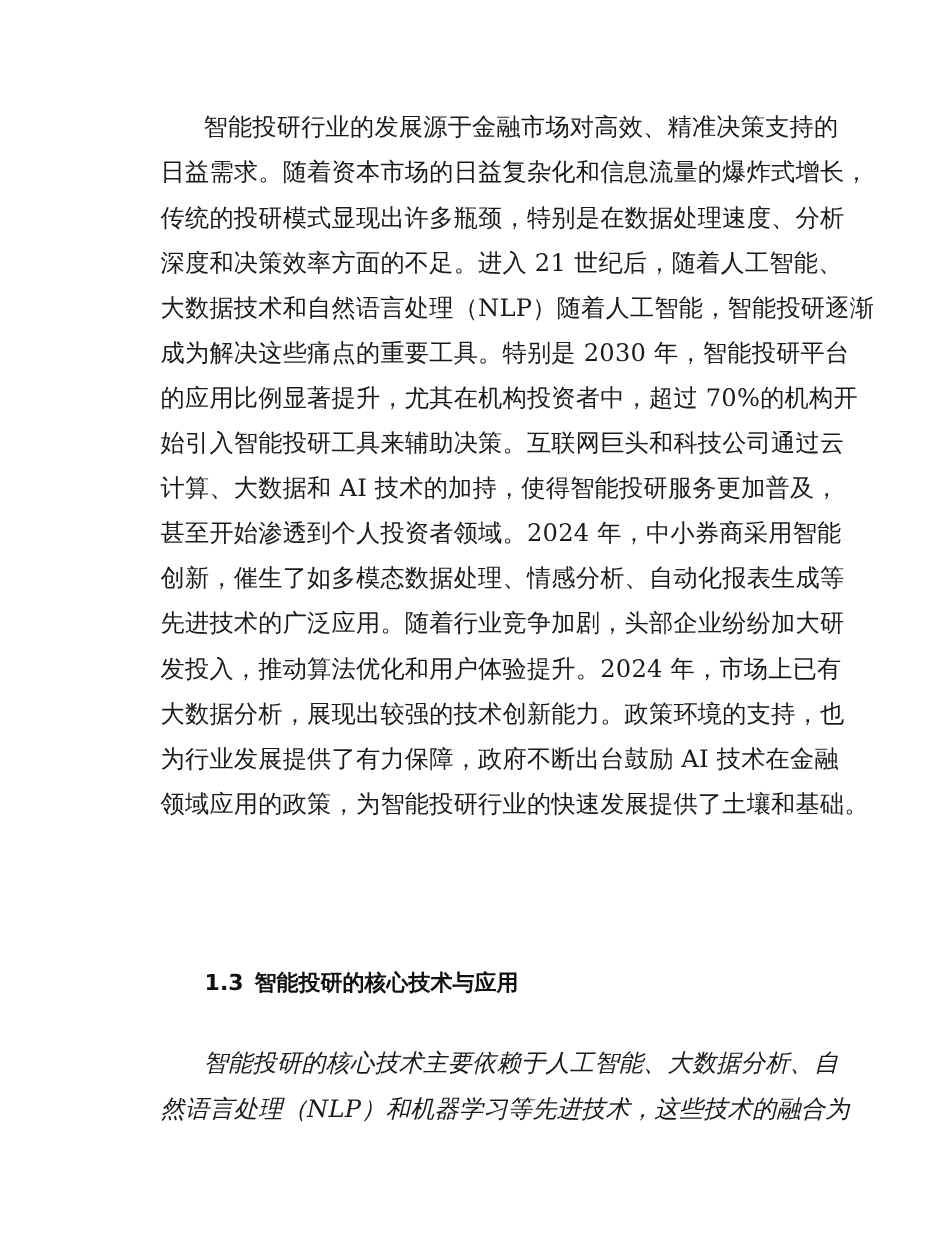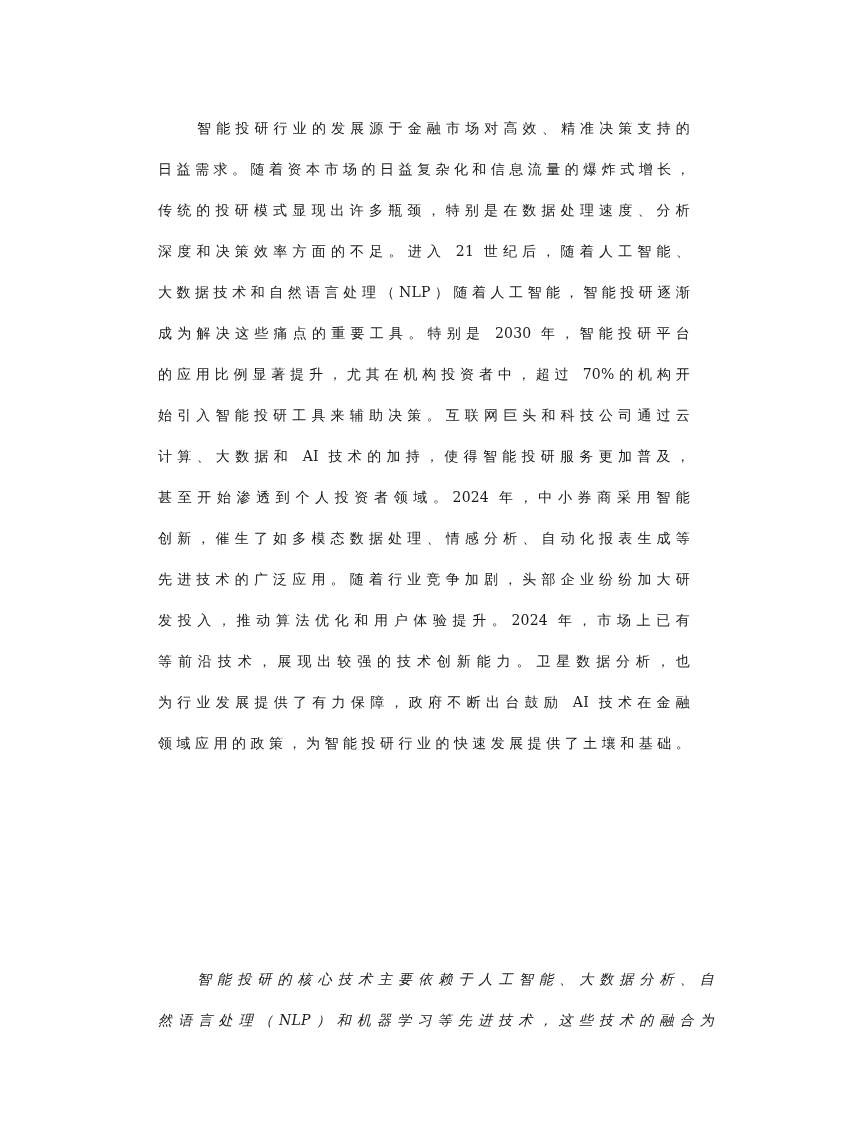--- a/index.html
+++ b/index.html
@@ -15,22 +15,22 @@
       font-family: "DejaVu Serif", "Liberation Serif", serif;
       color: #1a1a1a;
     }
     .page {
       position: absolute;
       left: 146px;
       top: 96px;
       width: 556px;
     }
     .para {
-      margin: 12px;
-      font-size: 14px;
+      margin: 0;
+      font-size: 22px;
       line-height: 41px;
       text-align: justify;
       text-justify: inter-character;
       letter-spacing: 0.2px;
     }
     .para .line {
       display: block;
       white-space: nowrap;
       text-align-last: justify;
       text-align: justify;
@@ -73,24 +73,27 @@
     <span class="line">深度和决策效率方面的不足。进入 21 世纪后，随着人工智能、</span>
     <span class="line">大数据技术和自然语言处理（NLP）随着人工智能，智能投研逐渐</span>
     <span class="line">成为解决这些痛点的重要工具。特别是 2030 年，智能投研平台</span>
     <span class="line">的应用比例显著提升，尤其在机构投资者中，超过 70%的机构开</span>
     <span class="line">始引入智能投研工具来辅助决策。互联网巨头和科技公司通过云</span>
     <span class="line">计算、大数据和 AI 技术的加持，使得智能投研服务更加普及，</span>
     <span class="line">甚至开始渗透到个人投资者领域。2024 年，中小券商采用智能</span>
     <span class="line">创新，催生了如多模态数据处理、情感分析、自动化报表生成等</span>
     <span class="line">先进技术的广泛应用。随着行业竞争加剧，头部企业纷纷加大研</span>
     <span class="line">发投入，推动算法优化和用户体验提升。2024 年，市场上已有</span>
-    <span class="line">等前沿技术，展现出较强的技术创新能力。卫星数据分析，也</span>
+    <span class="line">大数据分析，展现出较强的技术创新能力。政策环境的支持，也</span>
     <span class="line">为行业发展提供了有力保障，政府不断出台鼓励 AI 技术在金融</span>
     <span class="line">领域应用的政策，为智能投研行业的快速发展提供了土壤和基础。</span>
   </p>
 
+  <h2 class="heading">
+    <span class="num">1.3</span><span>智能投研的核心技术与应用</span>
+  </h2>
 
   <p class="para para2">
     <span class="line indent">智能投研的核心技术主要依赖于人工智能、大数据分析、自</span>
     <span class="line">然语言处理（NLP）和机器学习等先进技术，这些技术的融合为</span>
   </p>
 
 </div>
 
 </body></html>

